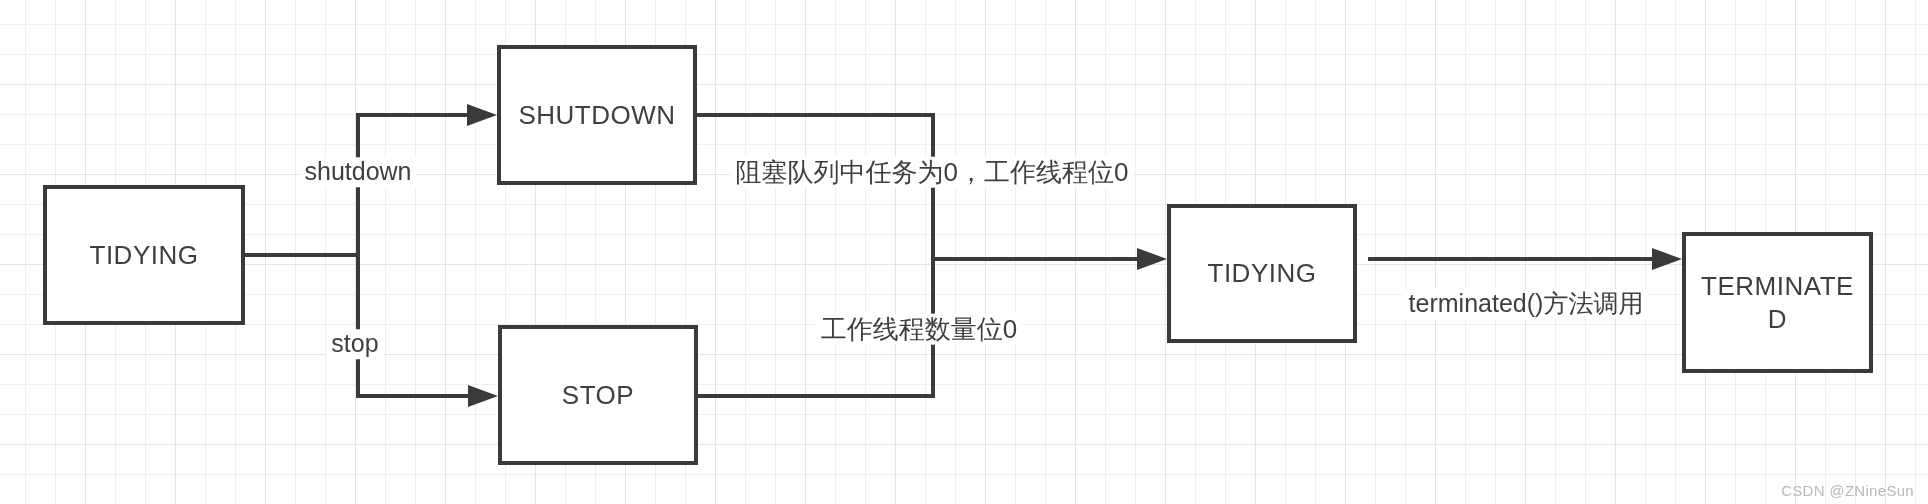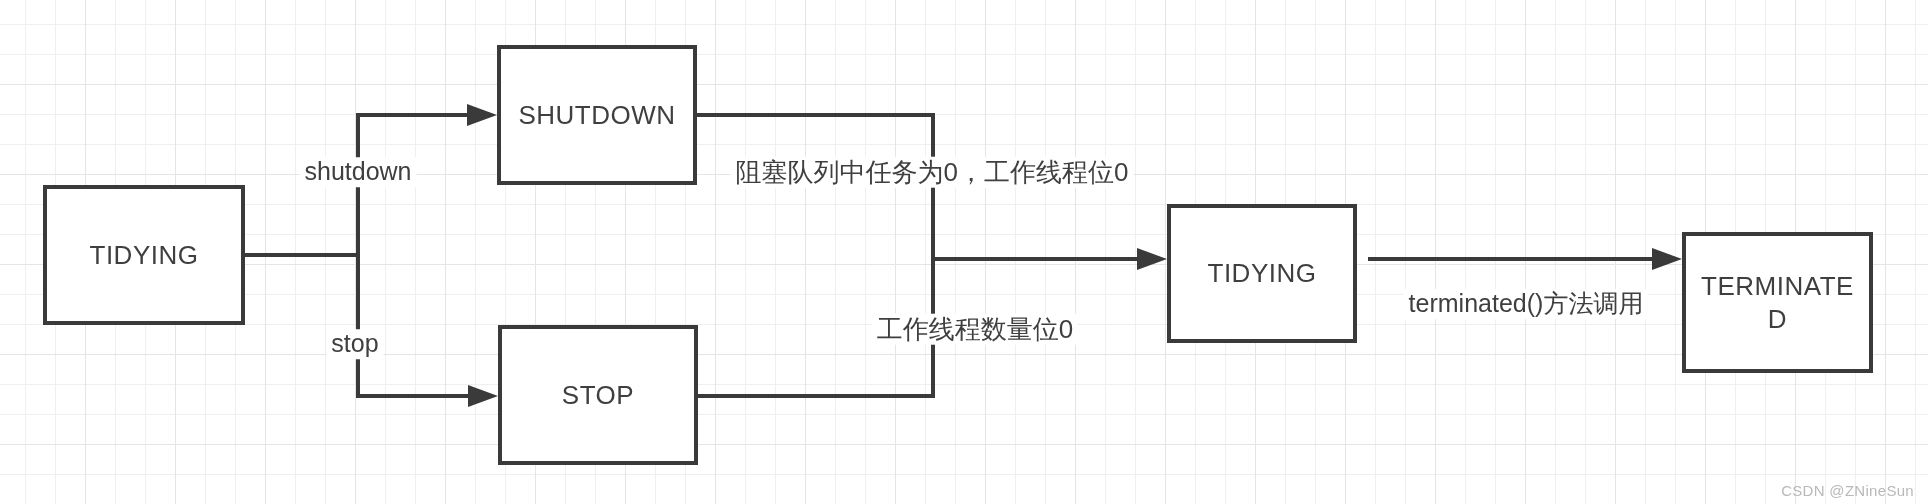--- a/index.html
+++ b/index.html
@@ -120,19 +120,19 @@
 
   <div class="node" style="left:1682px;top:189px;width:191px;height:141px;margin-top:43px;">TERMINATE
 D</div>
 
   <div class="edge-label latin" style="left:358px;top:172px;">shutdown</div>
 
   <div class="edge-label latin" style="left:355px;top:344px;">stop</div>
 
   <div class="edge-label" style="left:932px;top:172px;">阻塞队列中任务为0，工作线程位0</div>
 
-  <div class="edge-label" style="left:975px;top:329px;">工作线程数量位0</div>
+  <div class="edge-label" style="left:919px;top:329px;">工作线程数量位0</div>
 
   <div class="edge-label latin" style="left:1526px;top:263px;margin-top:41px;">terminated()方法调用</div>
 
   <div class="watermark">CSDN @ZNineSun</div>
 
 </div>
 
 </body></html>

